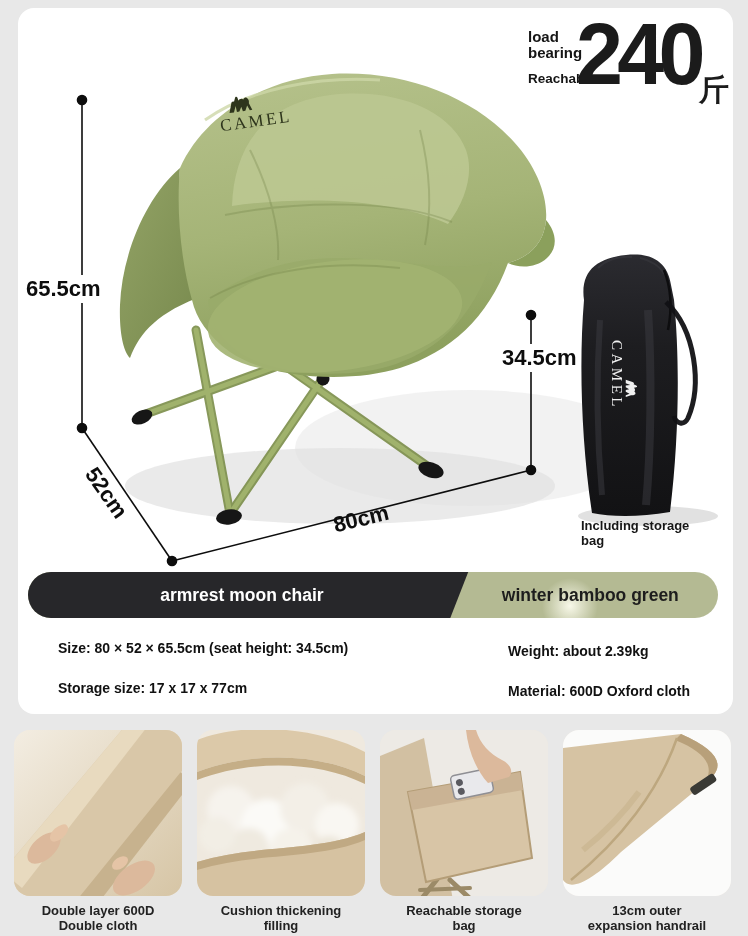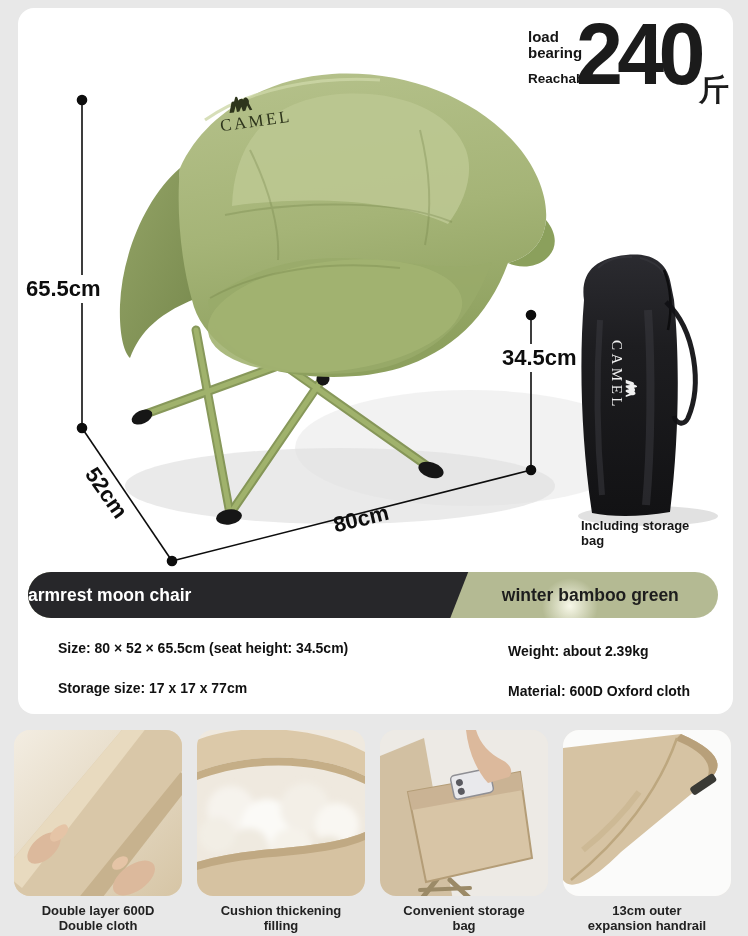--- a/index.html
+++ b/index.html
@@ -29,21 +29,21 @@
   .dim-width{left:333px;top:506px;transform:rotate(-13.5deg);transform-origin:center;}
 
   .bag-caption{position:absolute;left:581px;top:518px;font-size:13px;font-weight:700;line-height:15px;color:#161616;}
 
   
   .banner{
     position:absolute;left:28px;top:572px;width:690px;height:46px;border-radius:23px;overflow:hidden;
     background:radial-gradient(circle at 542px 34px, rgba(252,252,238,.95) 0px, rgba(252,252,238,0) 28px), var(--banner_green,#b4ba93);
   }
   .banner-black{position:absolute;inset:0;background:var(--banner_black,#27272a);clip-path:polygon(0 0,63.8% 0,61.2% 100%,0 100%);}
-  .banner-left{position:absolute;left:0;top:0;width:62%;height:54px;line-height:46px;color:#fff;font-size:17.5px;font-weight:700;}
+  .banner-left{position:absolute;left:0;top:0;width:62%;height:54px;line-height:46px;text-align:center;color:#fff;font-size:17.5px;font-weight:700;}
   .banner-right{position:absolute;left:63%;top:0;width:37%;height:54px;line-height:46px;text-align:center;color:#1d1d1d;font-size:17.5px;font-weight:700;}
 
   
   .spec{position:absolute;font-size:14px;font-weight:700;color:#111;white-space:nowrap;}
   .spec-size{left:58px;top:640px;}
   .spec-storage{left:58px;top:680px;}
   .spec-weight{left:508px;top:643px;}
   .spec-material{left:508px;top:683px;}
 
   
@@ -272,21 +272,21 @@
           <path d="M28 62 L140 42 L143 60 L32 80 Z" fill="#cab394"></path>
           <g transform="rotate(-12 92 54)">
             <rect x="72" y="42" width="40" height="24" rx="4" fill="#e9e9ec" stroke="#8f8f94" stroke-width="1.5"></rect>
             <circle cx="80" cy="50" r="3.5" fill="#5a5a60"></circle>
               <circle cx="80" cy="59" r="3.5" fill="#5a5a60"></circle>
           </g>
           <path d="M96 0 C100 14 110 24 122 30 C130 34 134 41 129 47 L108 53 C96 40 88 20 86 0 Z" fill="#dcb99c"></path>
         </svg>
       </div>
       <div class="tile-caption">
-        <div>Convenient storage</div>
+        <div>Reachable storage</div>
         <div>bag</div>
       </div>
     </div>
 
     <div class="tile-wrap">
       <div class="tile">
         <svg width="168" height="166" viewBox="0 0 168 166">
           <rect width="168" height="166" fill="#fbfbfa"></rect>
           <path d="M0 18 L118 4 C150 18 162 32 150 46 L58 122 C30 150 8 162 0 150 Z" fill="#d6c3a3"></path>
           <path d="M118 4 C150 18 162 32 150 46 L142 52 C152 36 142 22 112 10 Z" fill="#b8a07a"></path>

